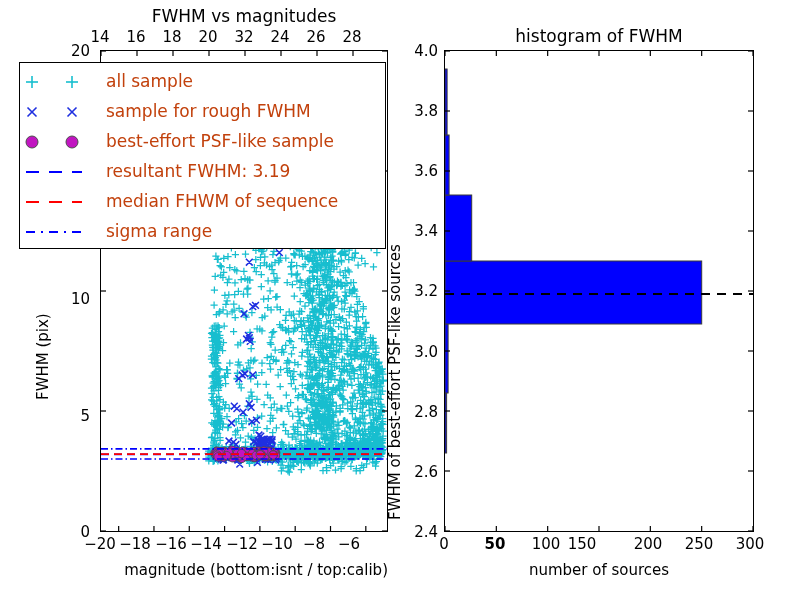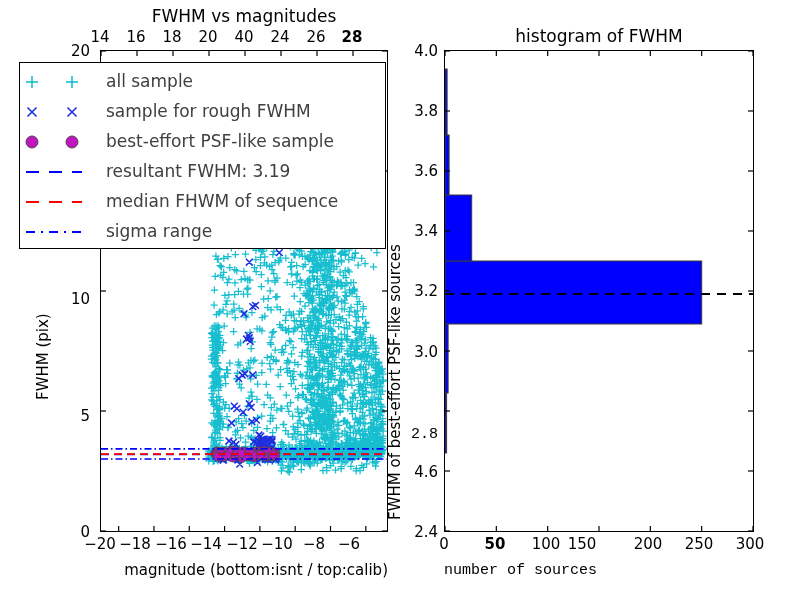--- a/index.html
+++ b/index.html
@@ -48,21 +48,21 @@
     position: absolute;
     height: 30px;
     left: 0;
     width: 100%;
   }
   .legtext {
     position: absolute;
     left: 86px;
     top: 4px;
     font-size: 17px;
-    color: #404040;
+    color: #c2410c;
     white-space: nowrap;
   }
   .legsym {
     position: absolute;
     top: 0;
     height: 30px;
     width: 78px;
   }
   svg { display: block; }
 </style>
@@ -73,24 +73,24 @@
 
   <div class="abs" style="left:0;top:0;width:400px;height:600px;">
 
     <div class="abs txt title" style="left:100px;top:8px;width:288px;text-align:center;">FWHM vs magnitudes</div>
 
     <div class="abs" style="left:100px;top:30px;width:288px;height:18px;">
       <div class="abs txt ticklab" style="left:-12px;top:0;width:24px;text-align:center;">14</div>
       <div class="abs txt ticklab" style="left:24px;top:0;width:24px;text-align:center;">16</div>
       <div class="abs txt ticklab" style="left:60px;top:0;width:24px;text-align:center;">18</div>
       <div class="abs txt ticklab" style="left:96px;top:0;width:24px;text-align:center;">20</div>
-      <div class="abs txt ticklab" style="left:132px;top:0;width:24px;text-align:center;">40</div>
+      <div class="abs txt ticklab" style="left:132px;top:0;width:24px;text-align:center;">32</div>
       <div class="abs txt ticklab" style="left:168px;top:0;width:24px;text-align:center;">24</div>
       <div class="abs txt ticklab" style="left:204px;top:0;width:24px;text-align:center;">26</div>
-      <div class="abs txt ticklab" style="left:240px;top:0;width:24px;text-align:center;font-weight:bold;">28</div>
+      <div class="abs txt ticklab" style="left:240px;top:0;width:24px;text-align:center;">28</div>
     </div>
 
     <div class="abs txt ticklab" style="left:58px;top:44px;width:32px;text-align:right;">20</div>
     <div class="abs txt ticklab" style="left:58px;top:292px;width:32px;text-align:right;">10</div>
     <div class="abs txt ticklab" style="left:58px;top:409px;width:32px;text-align:right;">5</div>
     <div class="abs txt ticklab" style="left:58px;top:525px;width:32px;text-align:right;">0</div>
 
     <div class="abs txt axislab rot90" style="left:36px;top:400px;">FWHM (pix)</div>
 
     <div class="abs frame" id="left-plot" style="left:100px;top:50px;width:288px;height:482px;">
@@ -496,22 +496,22 @@
 
     <div class="abs txt axislab rot90" style="left:-12px;top:520px;">FWHM of best-effort PSF-like sources</div>
 
     <div class="abs" style="left:0;top:0;width:44px;height:600px;">
       <div class="abs txt ticklab" style="left:0;top:44px;width:38px;text-align:right;">4.0</div>
       <div class="abs txt ticklab" style="left:0;top:104px;width:38px;text-align:right;">3.8</div>
       <div class="abs txt ticklab" style="left:0;top:164px;width:38px;text-align:right;">3.6</div>
       <div class="abs txt ticklab" style="left:0;top:224px;width:38px;text-align:right;">3.4</div>
       <div class="abs txt ticklab" style="left:0;top:284px;width:38px;text-align:right;">3.2</div>
       <div class="abs txt ticklab" style="left:0;top:345px;width:38px;text-align:right;">3.0</div>
-      <div class="abs txt ticklab" style="left:0;top:427px;width:38px;text-align:right;font-family:Liberation Mono, monospace;">2.8</div>
-      <div class="abs txt ticklab" style="left:0;top:465px;width:38px;text-align:right;">4.6</div>
+      <div class="abs txt ticklab" style="left:0;top:405px;width:38px;text-align:right;">2.8</div>
+      <div class="abs txt ticklab" style="left:0;top:465px;width:38px;text-align:right;">2.6</div>
       <div class="abs txt ticklab" style="left:0;top:525px;width:38px;text-align:right;">2.4</div>
     </div>
 
     <div class="abs frame" id="right-plot" style="left:44px;top:50px;width:310px;height:482px;">
       <svg width="308" height="480" viewBox="0 0 308 480">
         <g id="hist-bars">
             <rect x="0" y="342.0" width="1.6" height="60.0" fill="#0000ff" stroke="#3a3a3a" stroke-width="1"></rect>
             <rect x="0" y="273.0" width="3.1" height="69.0" fill="#0000ff" stroke="#3a3a3a" stroke-width="1"></rect>
             <rect x="0" y="210.0" width="256.7" height="63.0" fill="#0000ff" stroke="#3a3a3a" stroke-width="1"></rect>
             <rect x="0" y="144.0" width="26.7" height="66.0" fill="#0000ff" stroke="#3a3a3a" stroke-width="1"></rect>
@@ -559,15 +559,15 @@
     <div class="abs" style="left:44px;top:537px;width:310px;height:18px;">
       <div class="abs txt ticklab" style="left:-14px;top:0;width:28px;text-align:center;">0</div>
       <div class="abs txt ticklab" style="left:37px;top:0;width:28px;text-align:center;font-weight:bold;">50</div>
       <div class="abs txt ticklab" style="left:84px;top:0;width:36px;text-align:center;">100</div>
       <div class="abs txt ticklab" style="left:120px;top:0;width:36px;text-align:center;">150</div>
       <div class="abs txt ticklab" style="left:186px;top:0;width:36px;text-align:center;">200</div>
       <div class="abs txt ticklab" style="left:237px;top:0;width:36px;text-align:center;">250</div>
       <div class="abs txt ticklab" style="left:288px;top:0;width:36px;text-align:center;">300</div>
     </div>
 
-    <div class="abs txt axislab" style="left:44px;top:563px;width:310px;font-family:Liberation Mono, monospace;">number of sources</div>
+    <div class="abs txt axislab" style="left:44px;top:563px;width:310px;text-align:center;">number of sources</div>
   </div>
 </div>
 
 </body></html>

